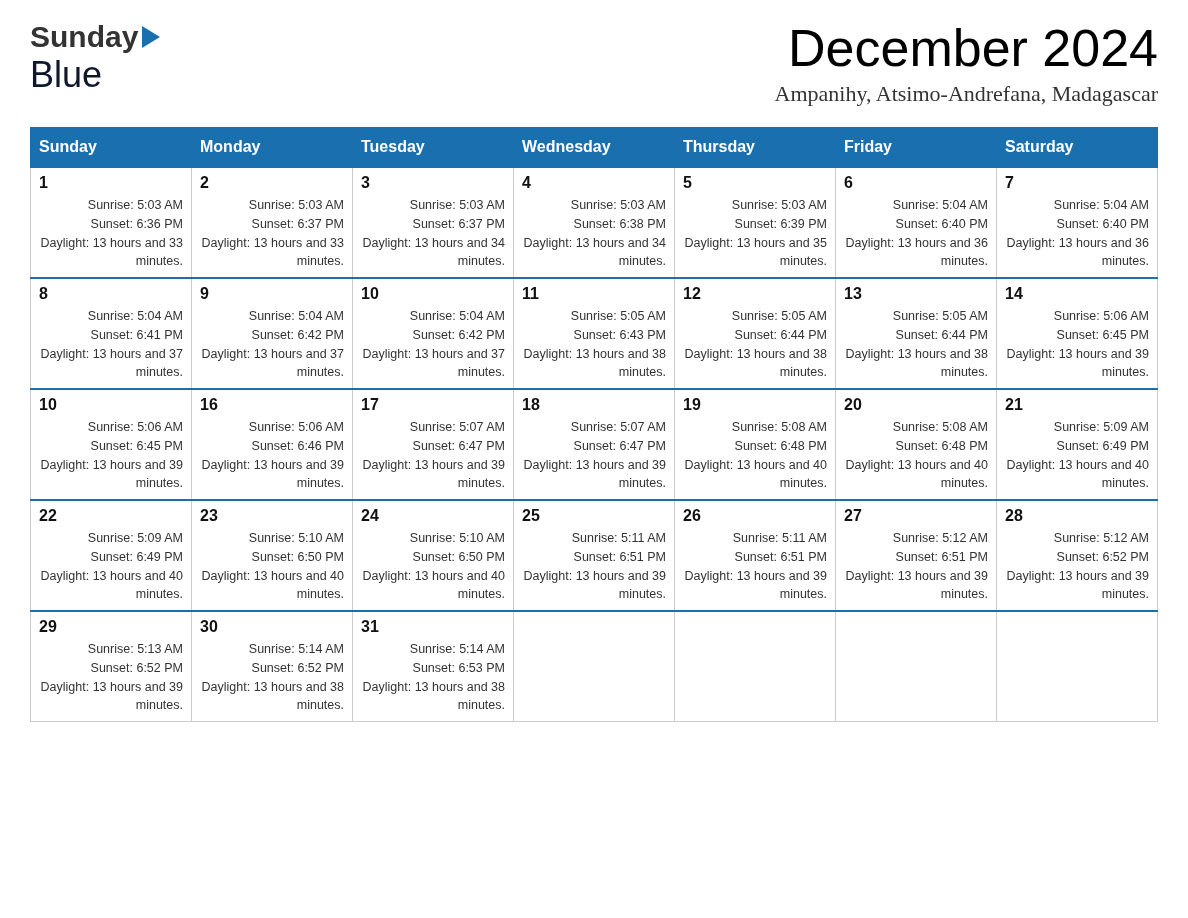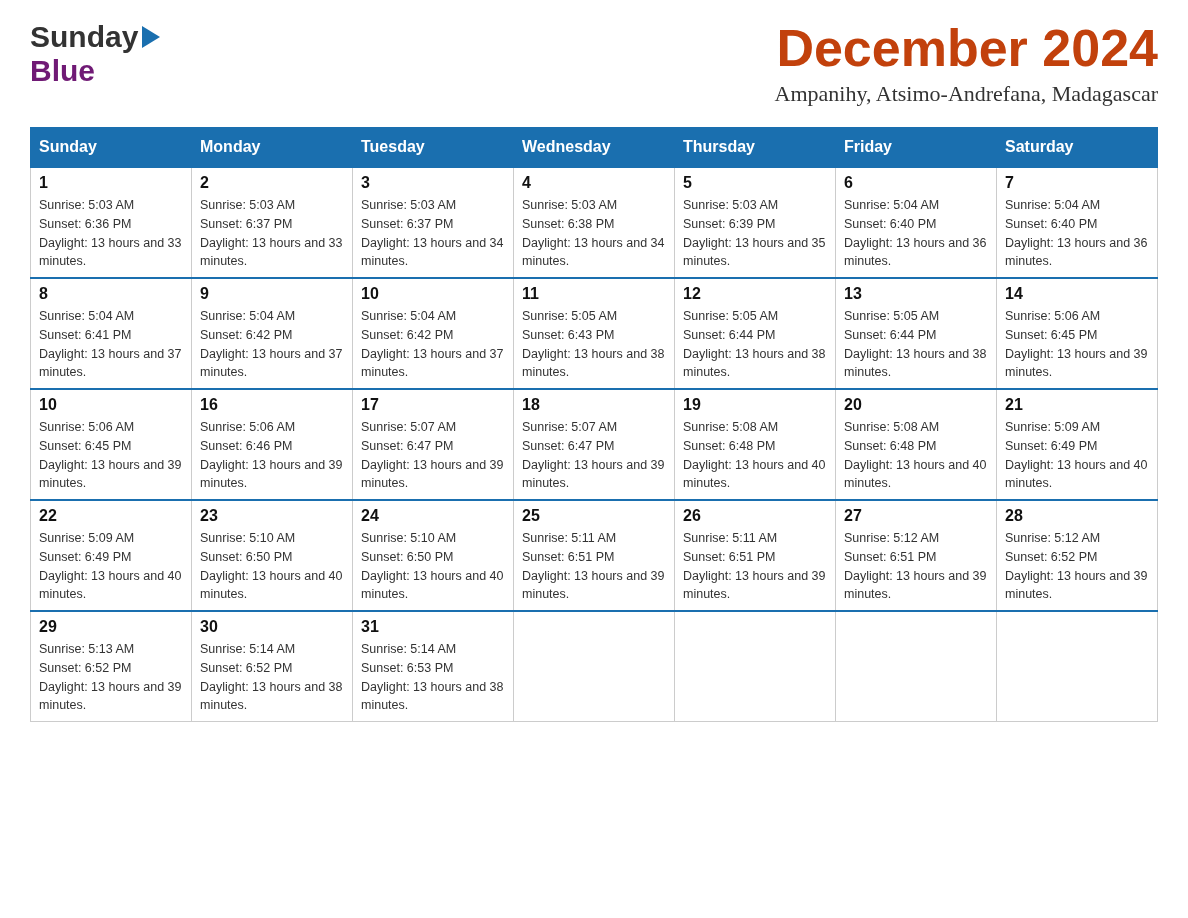--- a/index.html
+++ b/index.html
@@ -23,22 +23,22 @@
     }
     .logo-line {
       display: flex;
       align-items: center;
     }
     .title-section {
       text-align: right;
     }
     .month-title {
       font-size: 52px;
-      font-weight: bold;
-      color: #c2410c;
+      font-weight: normal;
+      color: #000000;
       line-height: 1.1;
     }
     .location-title {
       font-size: 22px;
       color: #333;
       margin-top: 4px;
       font-family: Liberation Serif, serif;
     }
     .calendar {
       width: 100%;
@@ -66,20 +66,21 @@
       font-size: 16px;
       font-weight: bold;
       color: #111;
       display: block;
       margin-bottom: 4px;
     }
     .day-info {
       font-size: 12.5px;
       color: #333;
       line-height: 1.5;
+      text-align: right;
     }
     .week-row td {
       border-top: 2px solid #1a6faf;
     }
     .empty-cell {
       background: #fff;
     }
   </style>
 </head>
 <body>
@@ -88,21 +89,21 @@
   <div class="logo">
     <div class="logo-line">
       <span style="font-size:30px;font-weight:bold;color:#333;">Sunday</span>
       <span style="display:inline-block;margin-left:4px;margin-top:4px;">
         <svg width="18" height="22" viewBox="0 0 18 22">
             <polygon points="0,0 18,11 0,22" fill="#1a6faf"></polygon>
           </svg>
       </span>
     </div>
     <div>
-      <span style="font-size:30px;font-weight:bold;color:#701a75;">Blue</span>
+      <span style="font-size:36px;font-weight:normal;color:#0f172a;">Blue</span>
     </div>
   </div>
   <div class="title-section">
     <div class="month-title">December 2024</div>
     <div class="location-title">Ampanihy, Atsimo-Andrefana, Madagascar</div>
   </div>
 </div>
 
 <table class="calendar">
   <thead>

